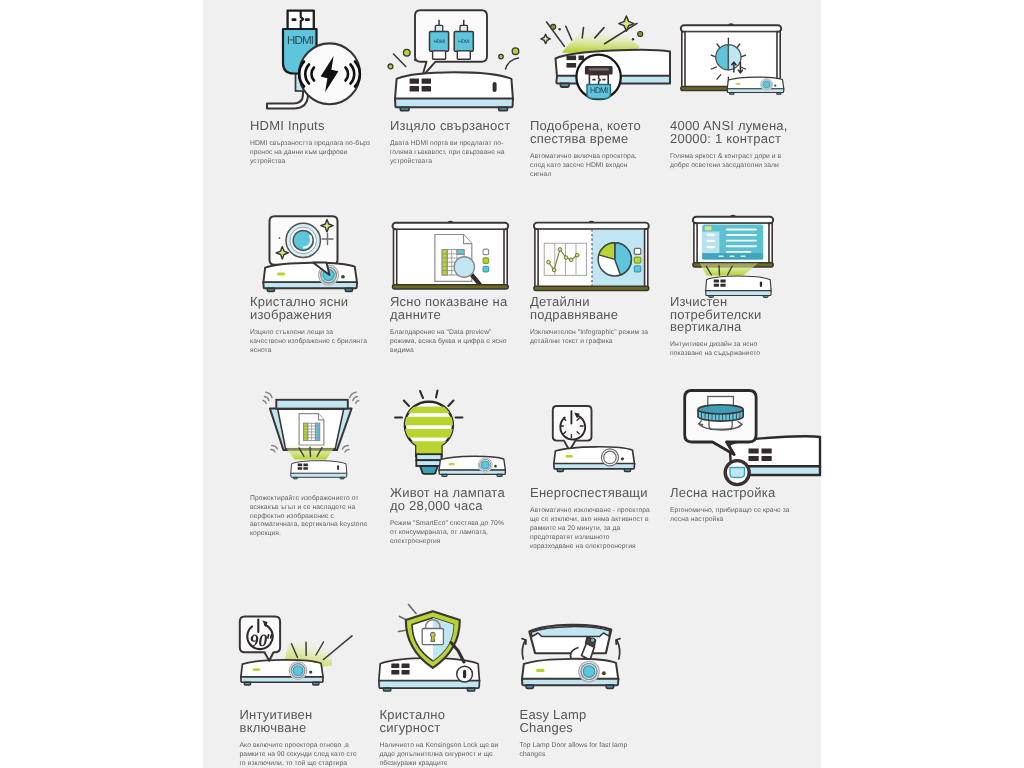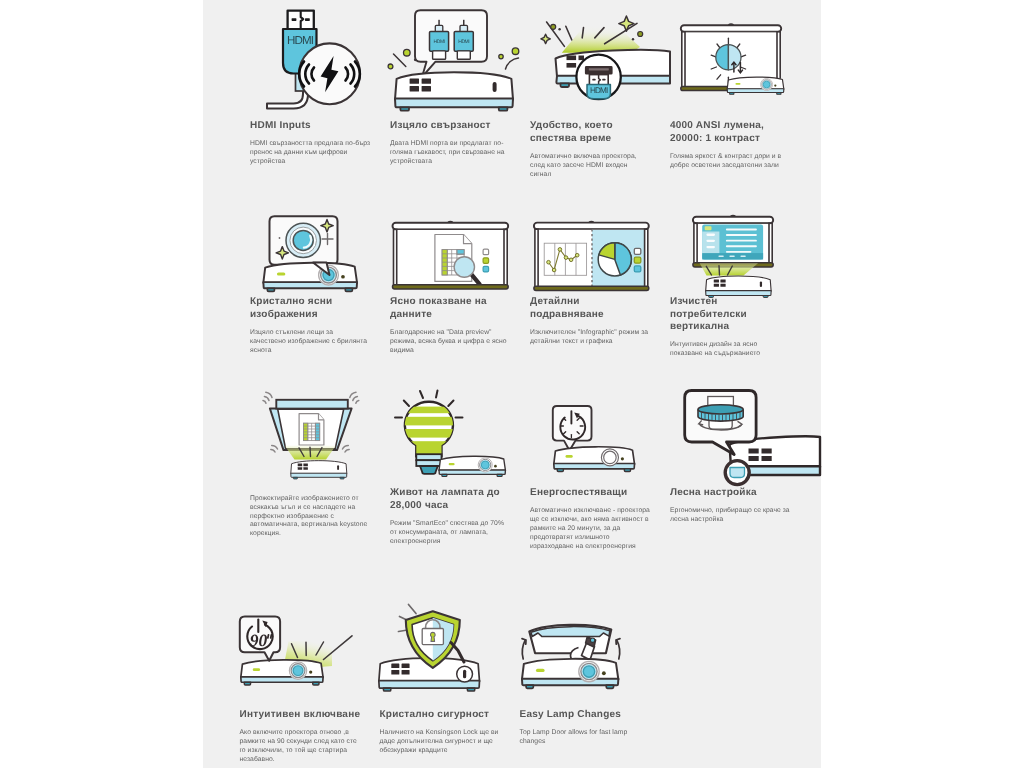--- a/index.html
+++ b/index.html
@@ -3,21 +3,21 @@
 <meta charset="utf-8">
 <title>Projector features</title>
 <style>
   html,body{margin:0;padding:0;}
   body{width:1024px;height:768px;background:#fff;font-family:"Liberation Sans",sans-serif;overflow:hidden;-webkit-font-smoothing:antialiased;text-rendering:geometricPrecision;}
   .panel{position:absolute;left:203px;top:0;width:618px;height:768px;background:#f0f0f0;}
   .cell{position:absolute;width:140px;}
   .art{position:absolute;left:0;width:140px;height:108px;pointer-events:none;}
   .txt{position:absolute;left:0;top:0;width:140px;}
   .art svg{position:absolute;left:0;top:0;display:block;overflow:visible;}
-  .ttl{font-size:10px;color:#565656;line-height:12.6px;width:122px;font-weight:700;letter-spacing:0.22px;white-space:pre-line;}
+  .ttl{font-size:13px;color:#565656;line-height:12.6px;width:122px;font-weight:400;letter-spacing:0.22px;white-space:pre-line;}
   .desc{font-size:6.78px;color:#5f5f5f;line-height:8.95px;width:120.2px;margin-top:7.6px;letter-spacing:0.05px;}
 </style>
 </head>
 <body>
 
 <div class="panel">
   <div class="cell" style="left:47px;top:120px;">
     <div class="art" style="top:-109px">
         <svg width="140" height="108" viewBox="0 0 140 108" xmlns="http://www.w3.org/2000/svg">
 <g>
@@ -136,21 +136,21 @@
   <rect x="59.4" y="63.6" width="18.8" height="10.2" fill="#fff" stroke="#3a2f30" stroke-width="1.6"></rect>
   <path d="M68.6,63.6 L68.6,67.5 L70.3,68.9 L68.6,70.3 L68.6,73.8" fill="none" stroke="#3a2f30" stroke-width="1.5" stroke-linejoin="round"></path>
   <rect x="62.4" y="67.8" width="3.1" height="1.8" rx="0.4" fill="#3a2f30"></rect>
   <rect x="72.3" y="67.8" width="3.1" height="1.8" rx="0.4" fill="#3a2f30"></rect>
   <path d="M57.0,73.4 L80.4,73.4 L80.4,83.0 Q80.4,87.8 73.5,87.8 L63.9,87.8 Q57.0,87.8 57.0,83.0 Z" fill="#5ec5dd" stroke="#2c6a78" stroke-width="1.5" stroke-linejoin="round"></path>
   <text x="68.7" y="82.4" font-family="'Liberation Sans',sans-serif" font-size="8.2" fill="#2a4a52" text-anchor="middle" letter-spacing="-0.85">HDMI</text>
 </g>
         </svg>
       </div>
     <div class="txt">
-      <div class="ttl">Удобство, което спестява време</div>
+      <div class="ttl">Подобрена, което спестява време</div>
       <div class="desc">Автоматично включва проектора, след като засече HDMI входен сигнал</div>
     </div>
   </div>
   <div class="cell" style="left:467px;top:120px;">
     <div class="art" style="top:-109px">
         <svg width="140" height="108" viewBox="0 0 140 108" xmlns="http://www.w3.org/2000/svg">
           <g transform="translate(10.8,13.6)">
 <circle cx="50.2" cy="2.0" r="2.6" fill="#5ec5dd" stroke="#3b3436" stroke-width="1.5"></circle>
 <rect x="0" y="0.6" width="100.4" height="6.6" rx="3.3" fill="#fff" stroke="#3b3436" stroke-width="1.9"></rect>
 <rect x="3.0" y="7.2" width="94.4" height="55.2" fill="#fff" stroke="#3b3436" stroke-width="1.1"></rect>

